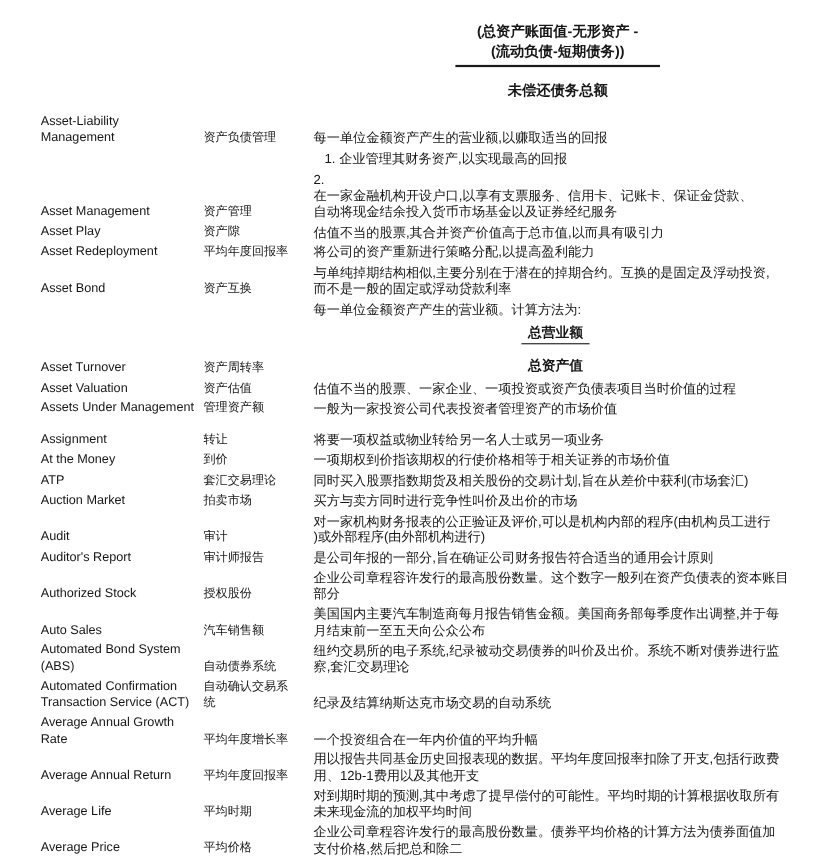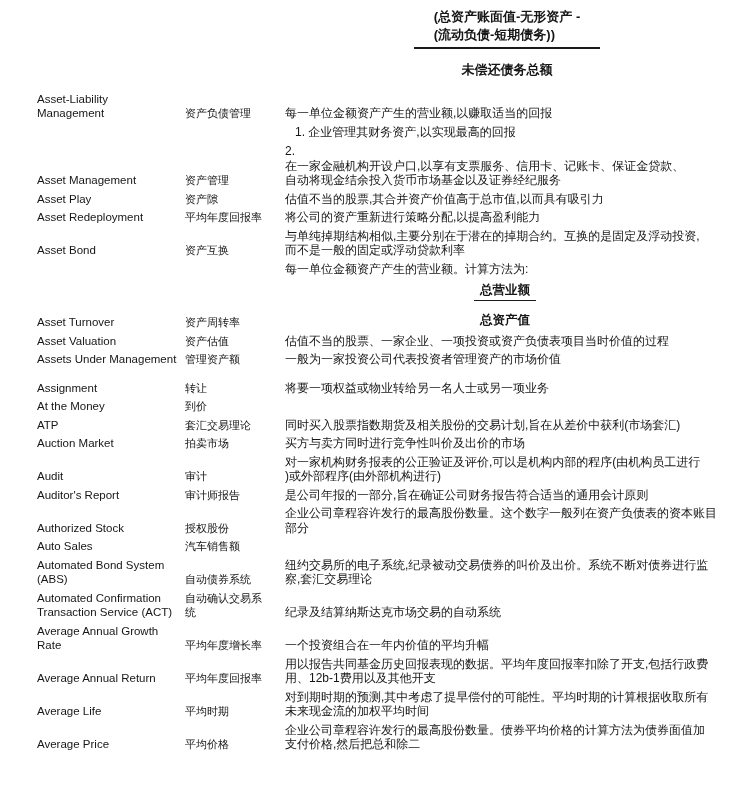--- a/index.html
+++ b/index.html
@@ -5,21 +5,21 @@
   html,body{margin:0;padding:0;}
   body{
     width:750px;height:788px;background:#ffffff;color:#161616;
     font-family:"Liberation Sans","DejaVu Sans",sans-serif;
     overflow:hidden;
   }
   .page{box-sizing:border-box;padding:8px 8px 0 37px;}
 
   
   .top-formula{margin-left:250px;width:440px;text-align:center;font-weight:700;font-size:13px;line-height:18px;}
-  .top-formula .num{display:inline-block;text-align:left;}
+  .top-formula .num{display:inline-block;text-align:center;margin-top:12px;}
   .top-formula .frac-rule{width:186px;height:1.5px;background:#1a1a1a;margin:3px auto 0;}
   .top-formula .den{margin-top:12px;}
 
   
   .entries{margin-top:13px;}
   .entry{display:flex;align-items:flex-end;margin-bottom:4px;}
   .entry.gap-before{margin-top:14px;}
   .col-en{width:148px;flex:none;font-size:11.5px;line-height:14.5px;}
   .col-zh{width:100px;flex:none;font-size:11px;line-height:14.5px;}
   .col-def{width:457px;flex:none;font-size:12px;line-height:14.5px;}
@@ -175,20 +175,25 @@
           </div>
         </div>
   </div>
       <div class="entry">
     <div class="col-en">
           <div class="line">At the Money</div>
         </div>
     <div class="col-zh">
           <div class="line">到价</div>
         </div>
+    <div class="col-def">
+          <div class="para">
+            <div class="line">一项期权到价指该期权的行使价格相等于相关证券的市场价值</div>
+          </div>
+        </div>
   </div>
       <div class="entry">
     <div class="col-en">
           <div class="line">ATP</div>
         </div>
     <div class="col-zh">
           <div class="line">套汇交易理论</div>
         </div>
     <div class="col-def">
           <div class="para">
@@ -250,20 +255,26 @@
           </div>
         </div>
   </div>
       <div class="entry">
     <div class="col-en">
           <div class="line">Auto Sales</div>
         </div>
     <div class="col-zh">
           <div class="line">汽车销售额</div>
         </div>
+    <div class="col-def">
+          <div class="para">
+            <div class="line">美国国内主要汽车制造商每月报告销售金额。美国商务部每季度作出调整,并于每</div>
+            <div class="line">月结束前一至五天向公众公布</div>
+          </div>
+        </div>
   </div>
       <div class="entry">
     <div class="col-en">
           <div class="line">Automated Bond System</div>
           <div class="line">(ABS)</div>
         </div>
     <div class="col-zh">
           <div class="line">自动债券系统</div>
         </div>
     <div class="col-def">

